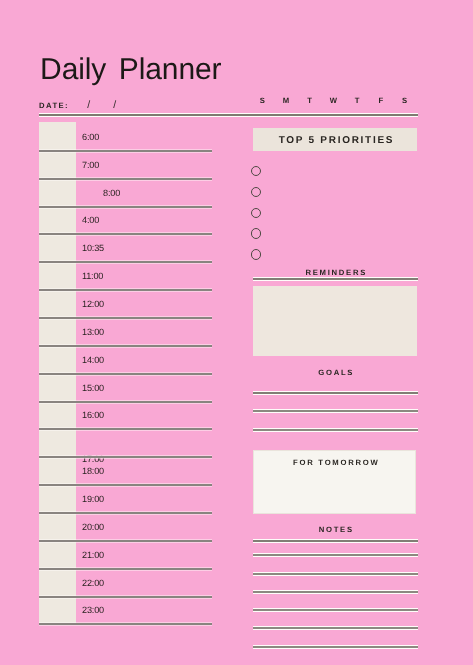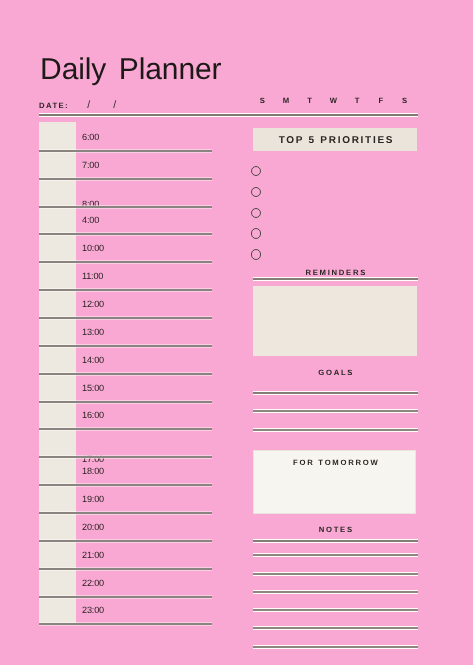--- a/index.html
+++ b/index.html
@@ -71,25 +71,25 @@
       <div class="day" style="left: 404.68px;">S</div>
     </div>
 
   <div class="sched">
     <div class="sched-shade"></div>
     <div id="sched-rows">
         <div class="sched-time" style="top: 11px;">6:00</div>
         <div class="sched-line" style="top: 28.3px;"></div>
         <div class="sched-time" style="top: 39px;">7:00</div>
         <div class="sched-line" style="top: 56.3px;"></div>
-        <div class="sched-time" style="top: 78px;">8:00</div>
+        <div class="sched-time" style="top: 67px; margin-left: 21px;">8:00</div>
         <div class="sched-line" style="top: 84.3px;"></div>
         <div class="sched-time" style="top: 94px;">4:00</div>
         <div class="sched-line" style="top: 111.3px;"></div>
-        <div class="sched-time" style="top: 122px;">10:00</div>
+        <div class="sched-time" style="top: 122px;">10:35</div>
         <div class="sched-line" style="top: 139.3px;"></div>
         <div class="sched-time" style="top: 150px;">11:00</div>
         <div class="sched-line" style="top: 167.3px;"></div>
         <div class="sched-time" style="top: 178px;">12:00</div>
         <div class="sched-line" style="top: 195.3px;"></div>
         <div class="sched-time" style="top: 206px;">13:00</div>
         <div class="sched-line" style="top: 223.3px;"></div>
         <div class="sched-time" style="top: 234px;">14:00</div>
         <div class="sched-line" style="top: 251.3px;"></div>
         <div class="sched-time" style="top: 262px;">15:00</div>

